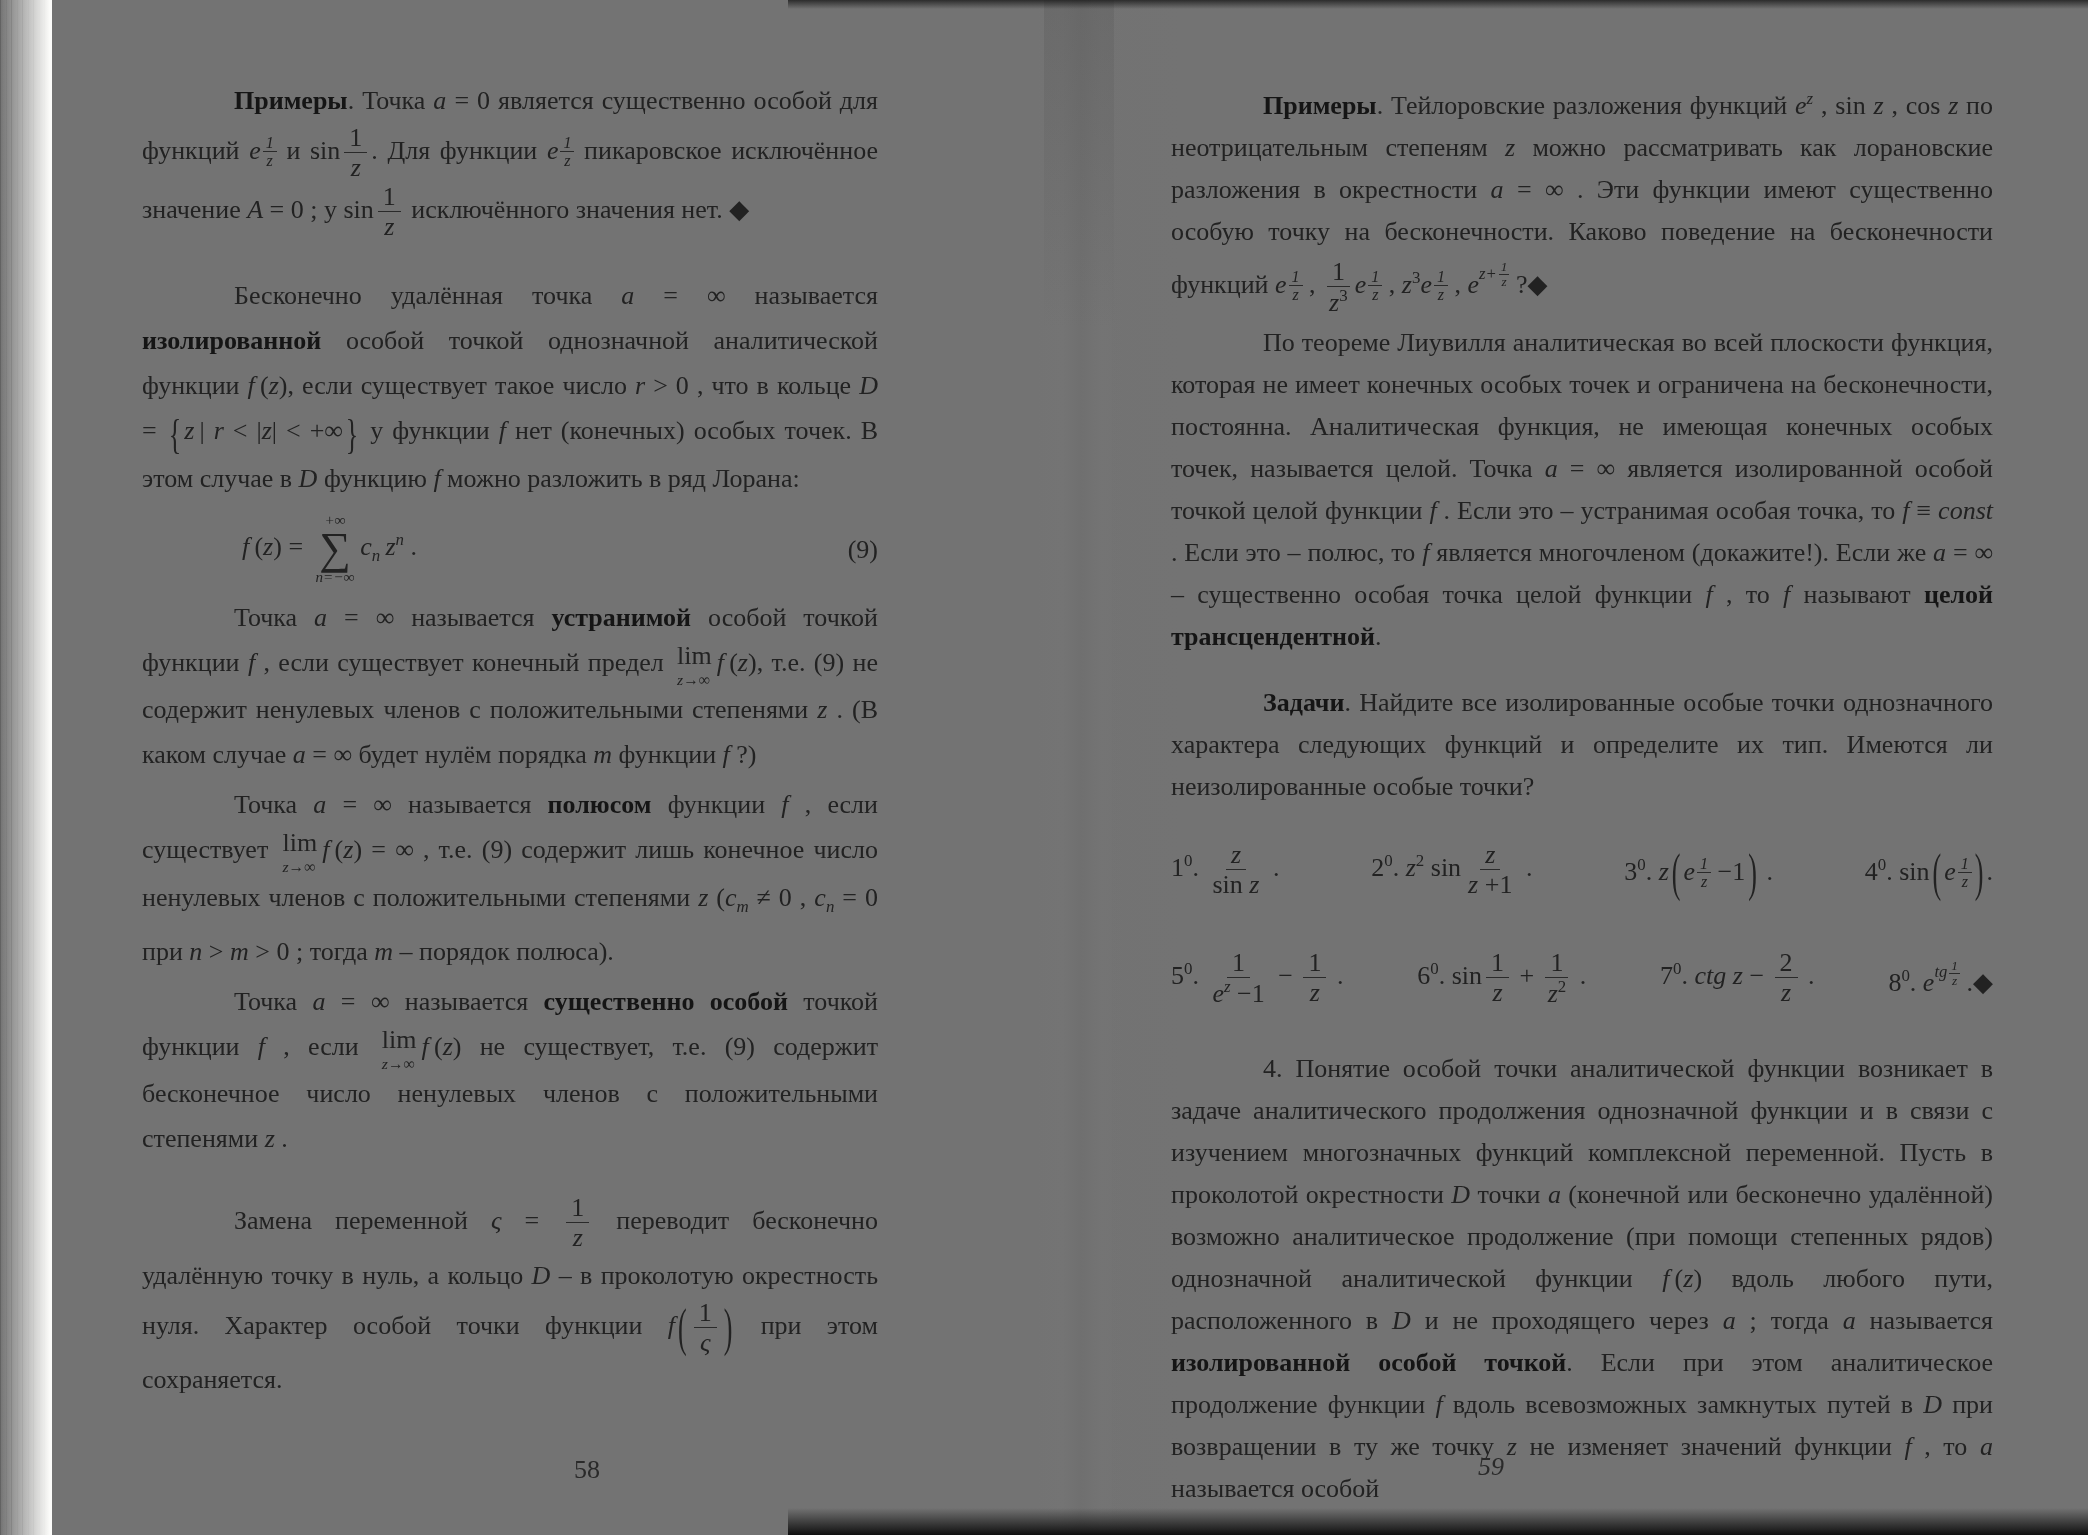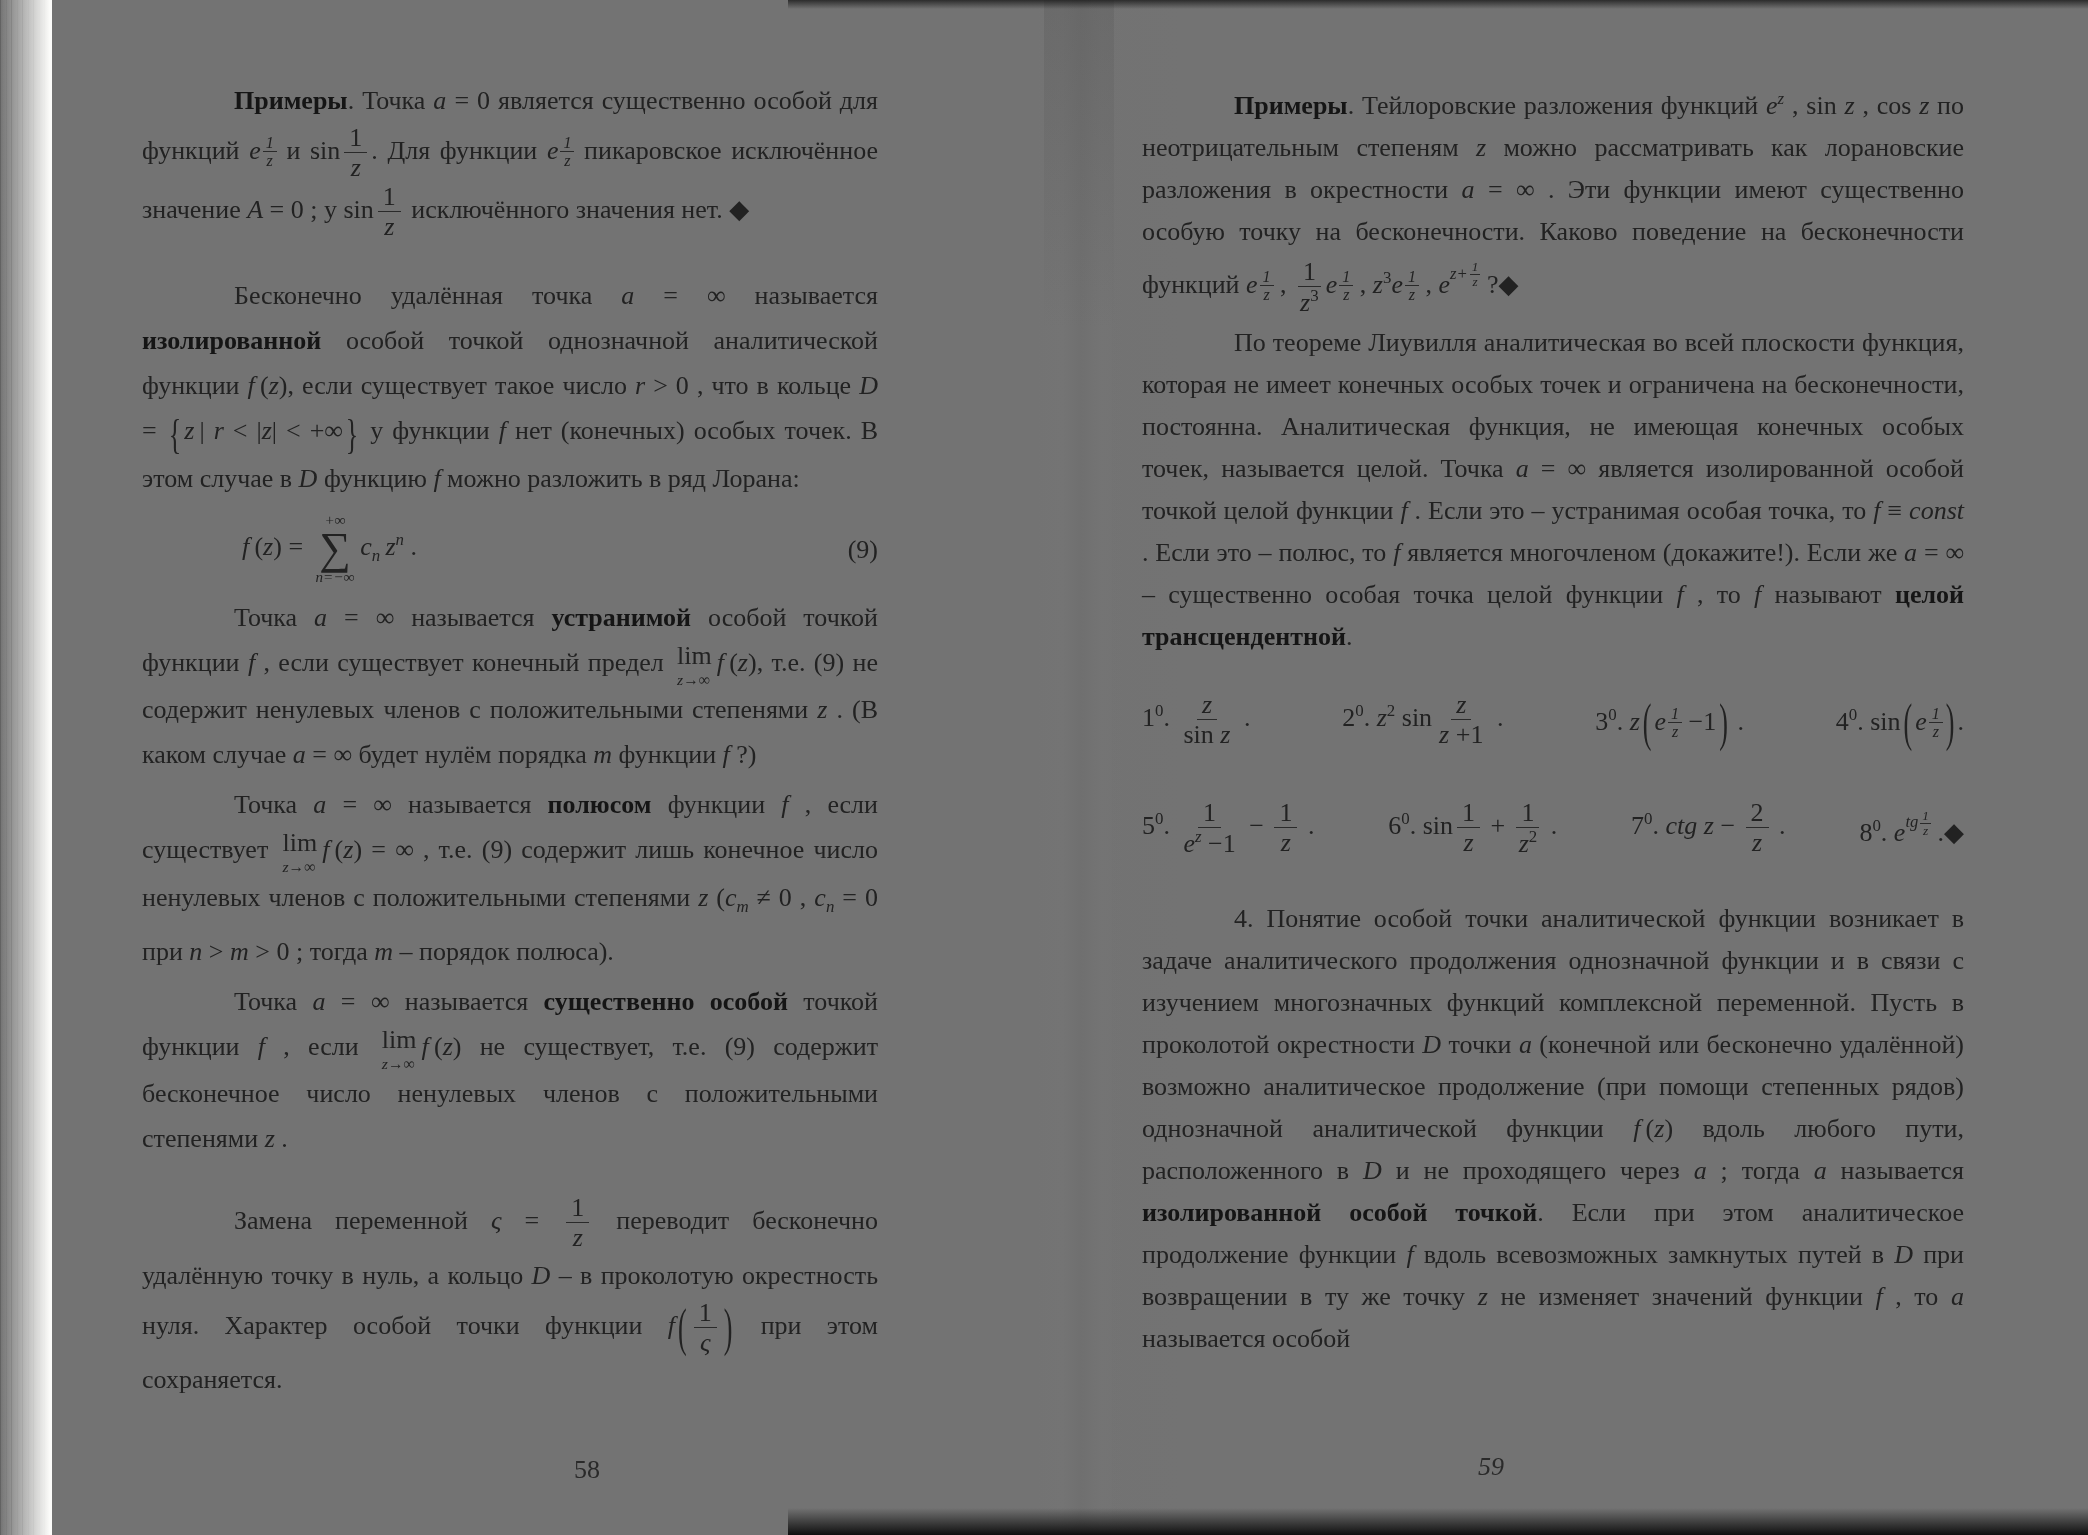--- a/index.html
+++ b/index.html
@@ -44,21 +44,21 @@
     position:absolute;left:788px;right:0;top:0;height:9px;
     background:linear-gradient(180deg, rgba(25,25,25,.78), rgba(25,25,25,0));
   }
   .band-bottom{
     position:absolute;left:788px;right:0;bottom:0;height:27px;
     background:linear-gradient(180deg, rgba(25,25,25,0) 0%, rgba(25,25,25,.5) 45%, rgba(10,10,10,.95) 100%);
   }
   
   .page{position:absolute;top:78px;}
   .page.left{left:142px;width:736px;font-size:26px;line-height:45px;}
-  .page.right{left:1142px;width:822px;font-size:26px;line-height:42px;}
+  .page.right{left:1171px;width:822px;font-size:26px;line-height:42px;}
   .page p{margin:0;text-align:justify;text-indent:92px;}
   .page p.gap-sm{margin-top:5px;}
   .page p.gap-md{margin-top:24px;}
   .page p.gap-lg{margin-top:32px;}
   b{color:#151515;}
   i{font-style:italic;}
   sup{font-size:65%;}
   sub{font-size:65%;}
   
   .tfrac{display:inline-flex;flex-direction:column;align-items:center;
@@ -170,20 +170,21 @@
           <span class="n">1</span>
           <span class="d">z</span>
         </span> , <i>z</i><sup>3</sup><i>e</i><span class="sfrac">
           <span class="n">1</span>
           <span class="d">z</span>
         </span> ,  <i>e</i><sup class="exps"><i>z</i>+<span class="sfrac2">
             <span class="n">1</span>
             <span class="d">z</span>
           </span></sup> ?◆</p>
     <p class="gap-sm">По теореме Лиувилля аналитическая во всей плоскости функция, которая не имеет конечных особых точек и ограничена на бесконечности, постоянна. Аналитическая функция, не имеющая конечных особых точек, называется целой. Точка  <i>a</i> = ∞  является изолированной особой точкой целой функции <i>f</i> . Если это – устранимая особая точка, то <i>f</i> ≡ <i>const</i> .  Если это – полюс, то <i>f</i> является многочленом (докажите!). Если же <i>a</i> = ∞ – существенно особая точка целой функции <i>f</i> ,  то  <i>f</i>  называют <b>целой трансцендентной</b>.</p>
+    <p class="gap-md"><b>Задачи</b>.  Найдите  все  изолированные  особые  точки однозначного характера следующих функций и определите их тип. Имеются ли неизолированные особые точки?</p>
     <div class="prob-row">
       <span class="prob">1<sup>0</sup>. <span class="tfrac">
             <span class="n"><i>z</i></span>
             <span class="d">sin <i>z</i></span>
           </span> .</span>
       <span class="prob">2<sup>0</sup>. <i>z</i><sup>2</sup> sin<span class="tfrac">
             <span class="n"><i>z</i></span>
             <span class="d"><i>z</i> +1</span>
           </span> .</span>
       <span class="prob">3<sup>0</sup>. <i>z</i><span class="bp">(</span><i>e</i><span class="sfrac">

